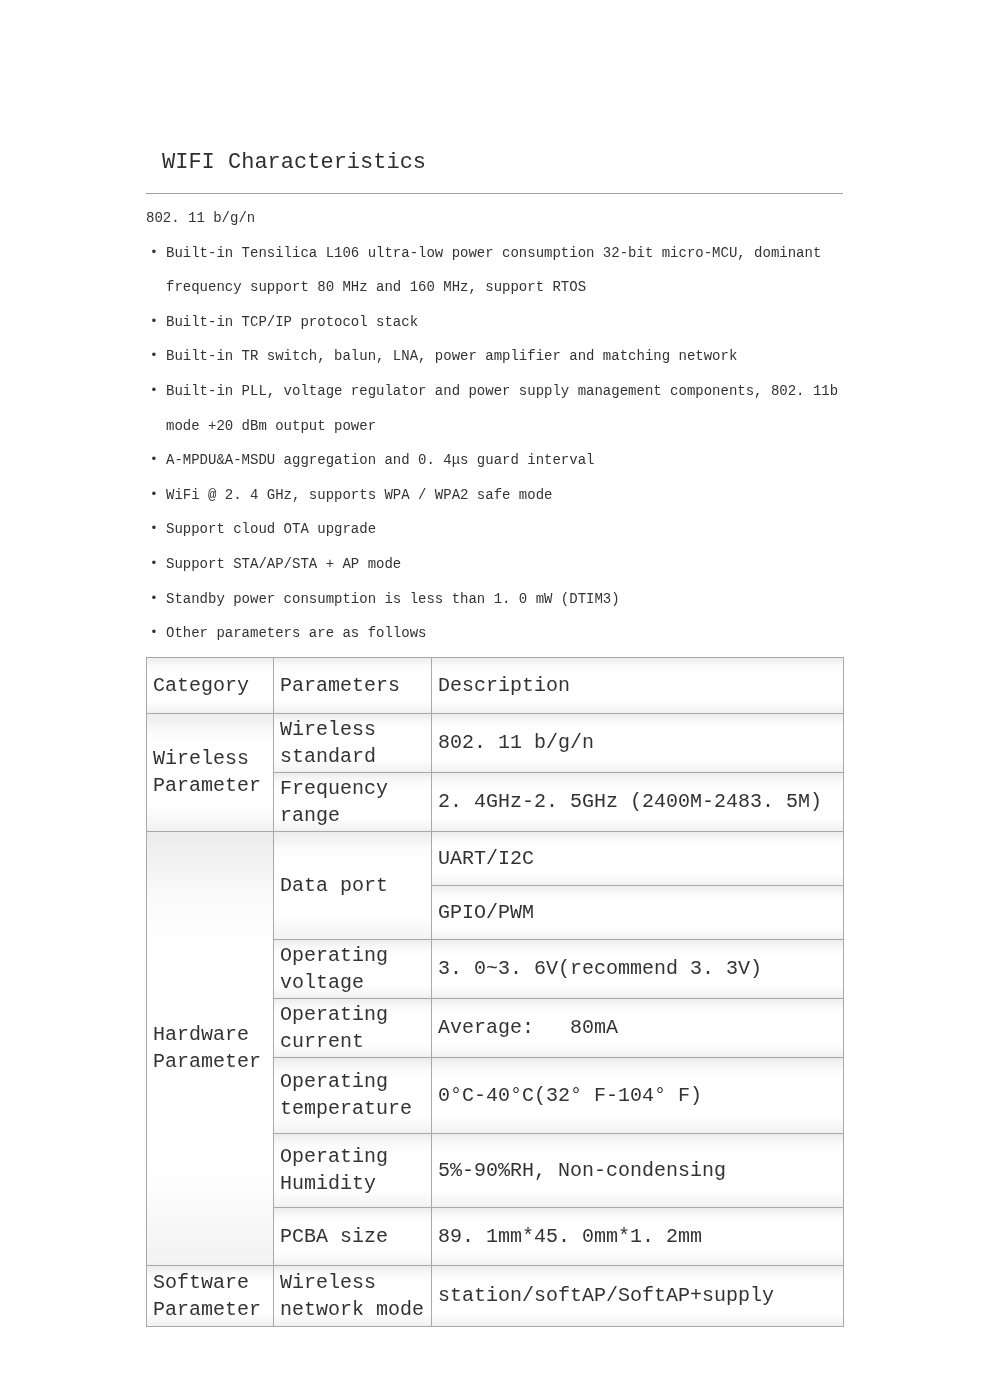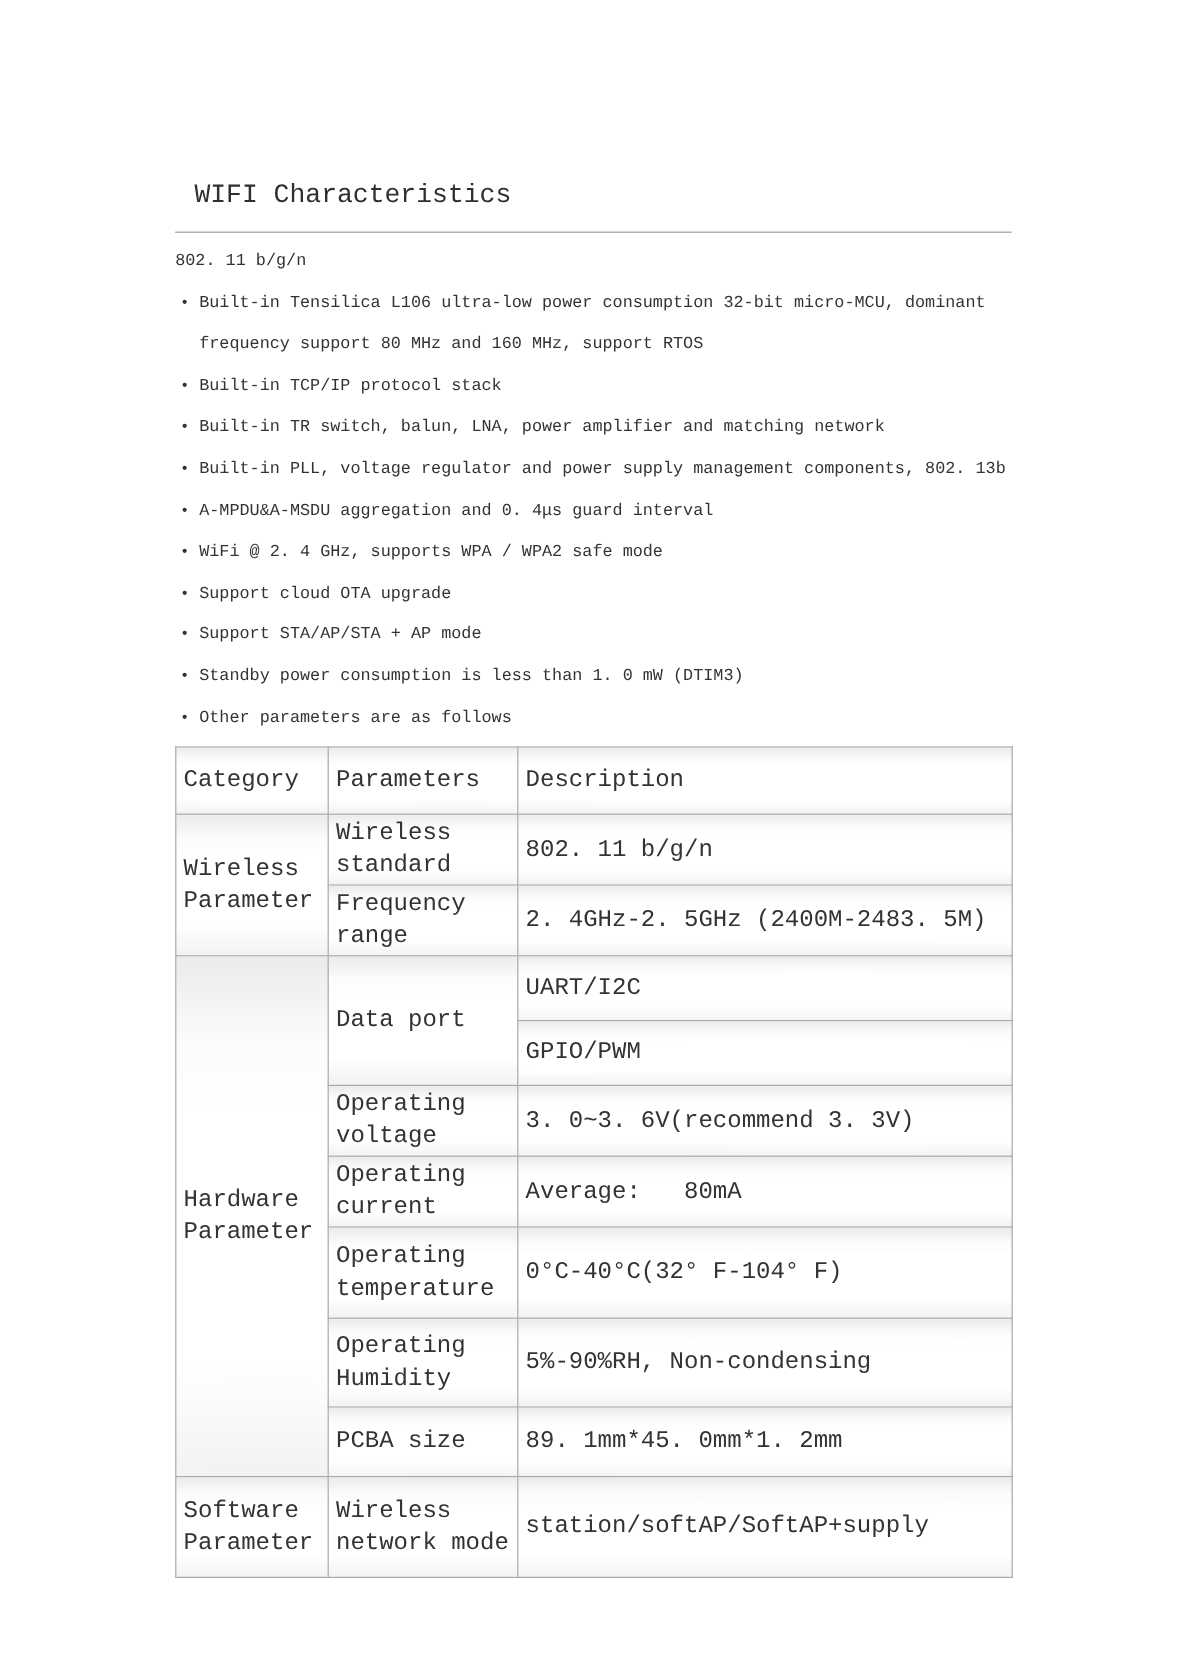--- a/index.html
+++ b/index.html
@@ -75,21 +75,21 @@
   tr.rh   { height: 56px; }
   tr.r1   { height: 54px; }
   tr.r2   { height: 54px; }
   tr.r3   { height: 54px; }
   tr.r4   { height: 54px; }
   tr.r5   { height: 52px; }
   tr.r6   { height: 50px; }
   tr.r7   { height: 76px; }
   tr.r8   { height: 74px; }
   tr.r9   { height: 58px; }
-  tr.r10  { height: 84px; }
+  tr.r10  { height: 61px; }
 </style>
 </head>
 <body>
 
 <div class="page">
   <div class="content">
 
     <h1 class="doc-title">WIFI Characteristics</h1>
     <hr class="title-rule">
 
@@ -107,24 +107,25 @@
       <div class="bl">
         <span class="dot">•</span>
         <span class="txt">Built-in TCP/IP protocol stack</span>
       </div>
       <div class="bl">
         <span class="dot">•</span>
         <span class="txt">Built-in TR switch, balun, LNA, power amplifier and matching network</span>
       </div>
       <div class="bl">
         <span class="dot">•</span>
-        <span class="txt">Built-in PLL, voltage regulator and power supply management components, 802. 13b</span>
+        <span class="txt">Built-in PLL, voltage regulator and power supply management components, 802. 11b</span>
       </div>
       <div class="bl">
         <span class="dot"></span>
+        <span class="txt">mode +20 dBm output power</span>
       </div>
       <div class="bl">
         <span class="dot">•</span>
         <span class="txt">A-MPDU&amp;A-MSDU aggregation and 0. 4μs guard interval</span>
       </div>
       <div class="bl">
         <span class="dot">•</span>
         <span class="txt">WiFi @ 2. 4 GHz, supports WPA / WPA2 safe mode</span>
       </div>
       <div class="bl">

